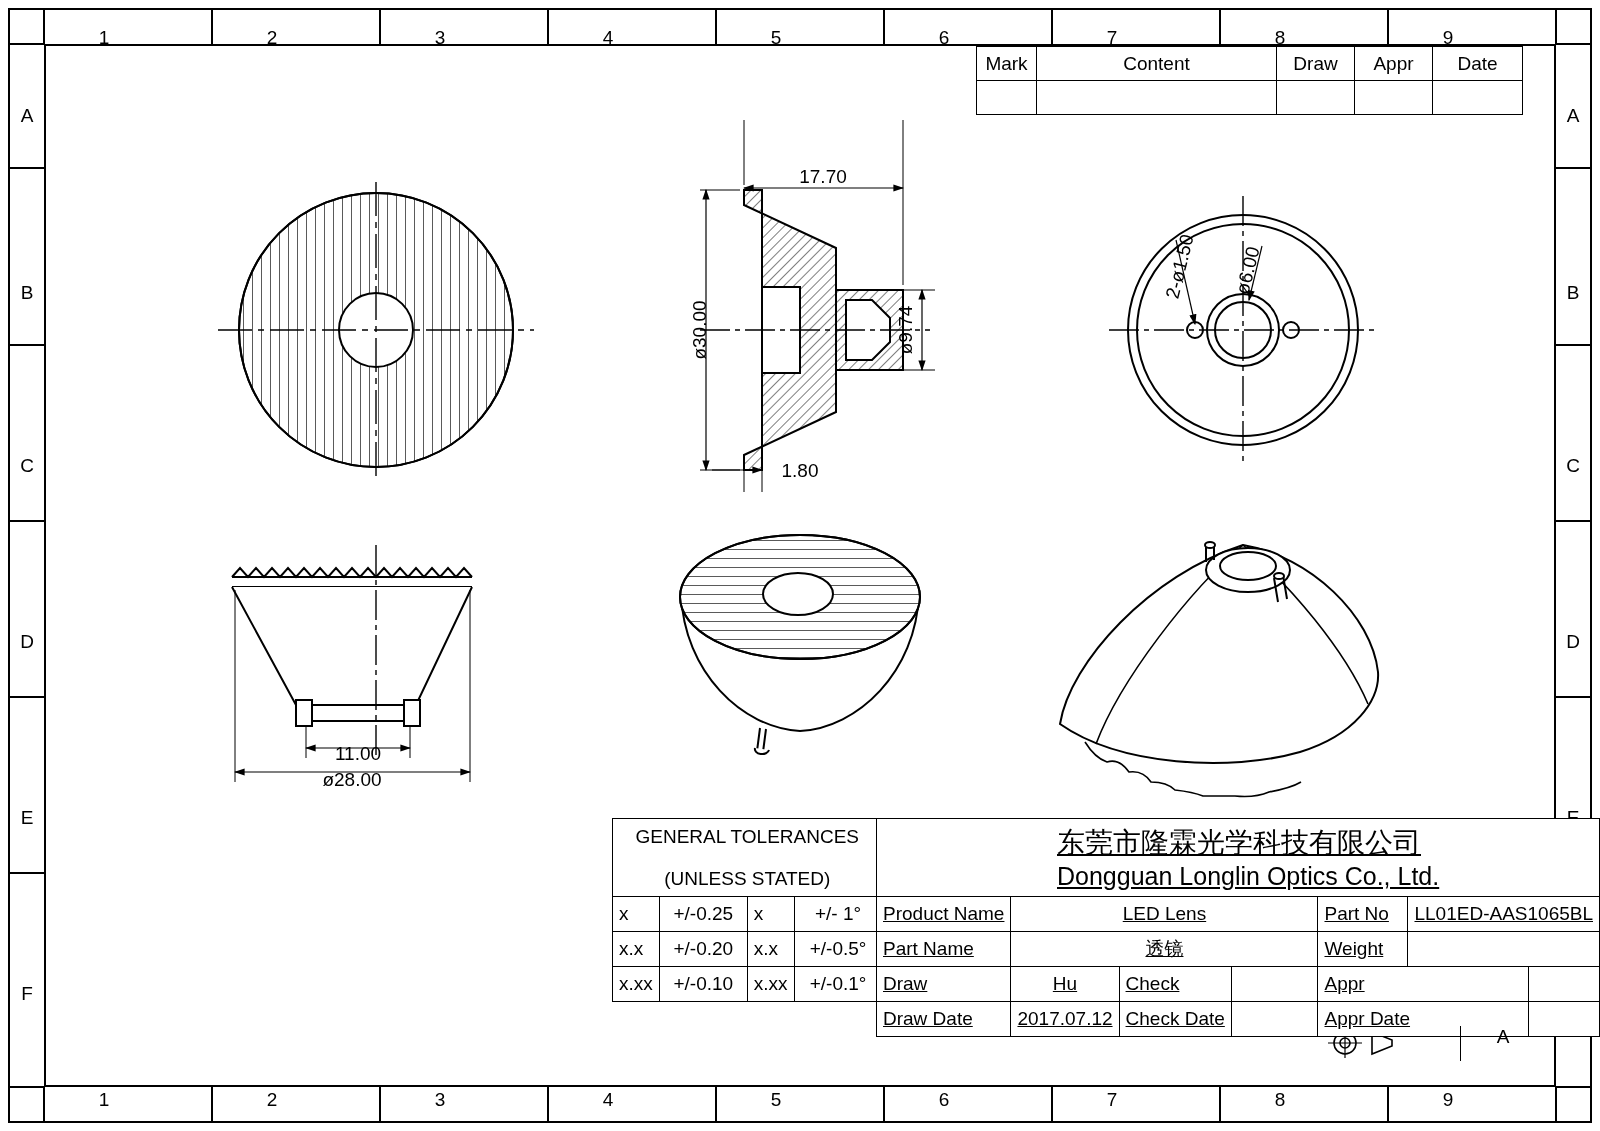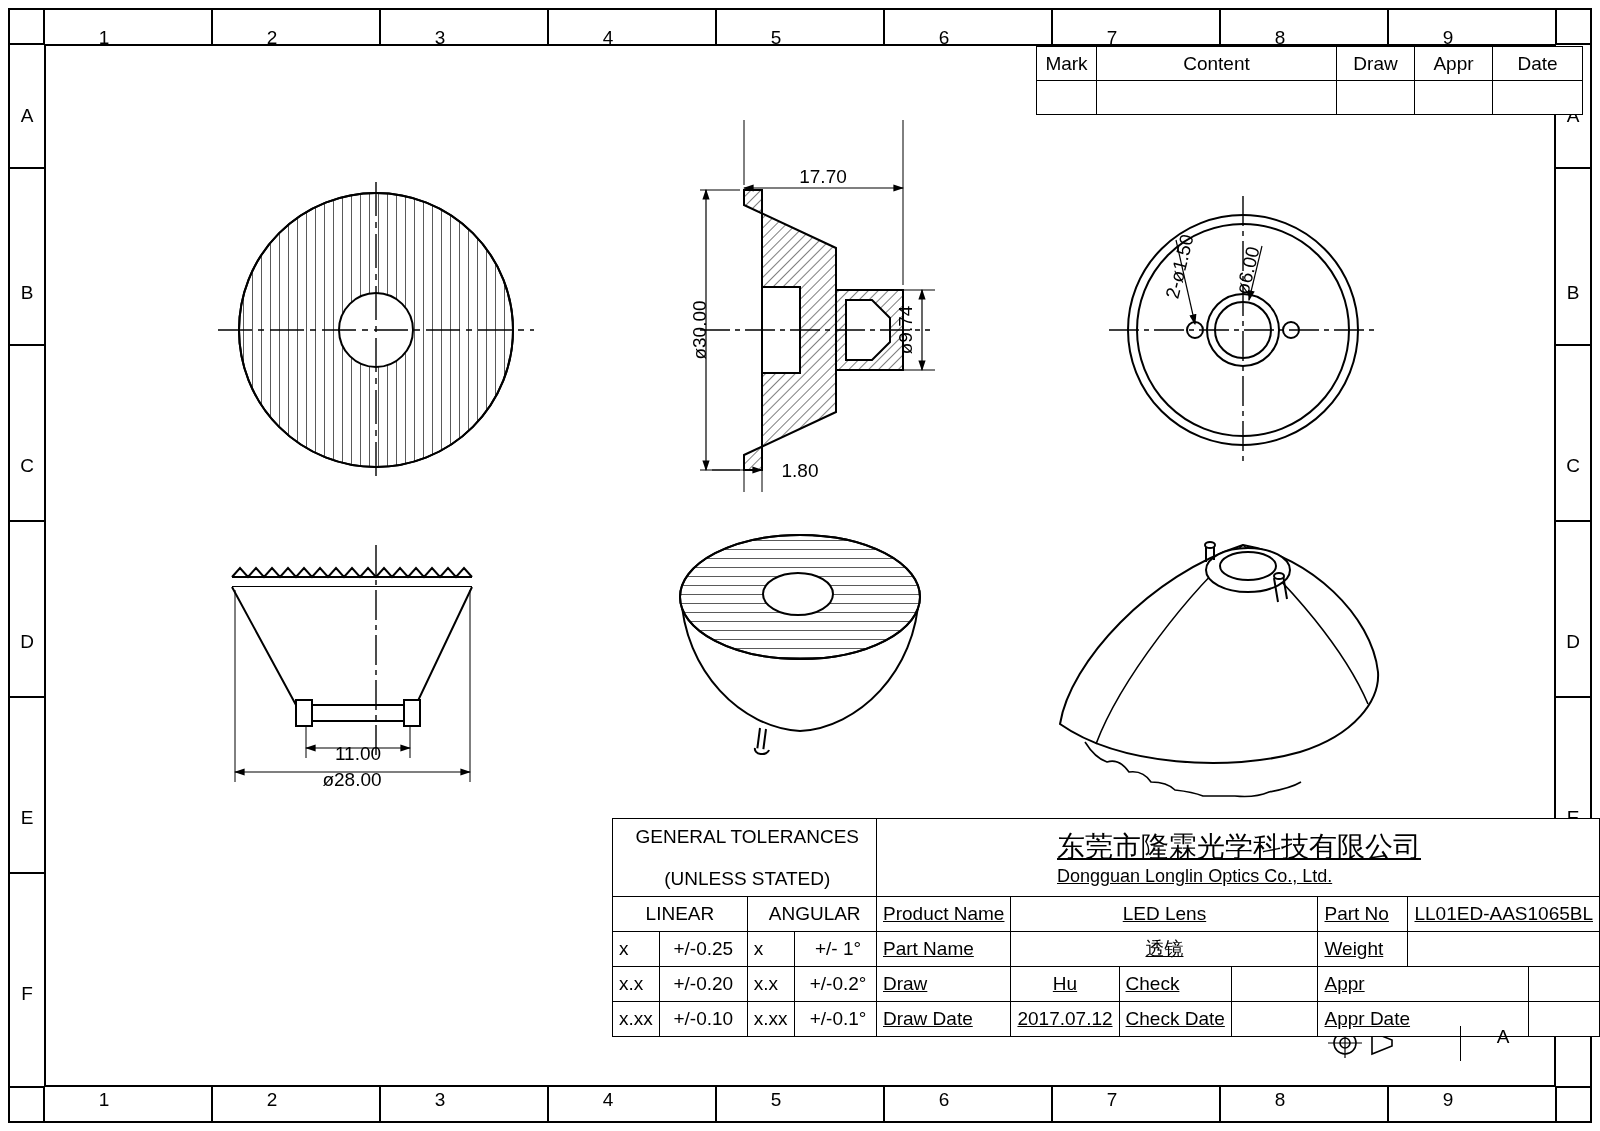--- a/index.html
+++ b/index.html
@@ -44,42 +44,42 @@
   table.dwg td, table.dwg th {
     border: 1.6px solid #000;
     font-weight: normal;
     font-size: 19px;
     padding: 2px 6px;
     color: #000;
     text-align: center;
     white-space: nowrap;
   }
   
-  #rev-block { left: 1036px; top: 46px; }
+  #rev-block { left: 976px; top: 46px; }
   #rev-block td { height: 34px; }
 
   
   #tolerance-block { left: 612px; top: 818px; }
   #tolerance-block td { height: 35px; }
   #title-block { left: 876px; top: 818px; text-decoration: underline; }
   #title-block td { height: 35px; }
 
   .left-align { text-align: left !important; }
 
   
   #draw-svg { position: absolute; left: 0; top: 0; width: 1600px; height: 1131px; pointer-events: none; }
 
   .dim-text {
     font-family: "Liberation Sans", sans-serif;
     font-size: 19px;
     fill: #000;
   }
   .cn { font-family: "DejaVu Sans", sans-serif; }
   .company-cn { font-size: 28px; }
-  .company-en { font-size: 18px; }
+  .company-en { font-size: 25px; }
 </style>
 </head>
 <body>
 
 <div id="sheet">
 
   <div class="outer-frame"></div>
   <div class="inner-frame"></div>
 
   <div>
@@ -343,34 +343,30 @@
 
   <table class="dwg" id="tolerance-block">
     <tbody>
         <tr>
       <td colspan="4" style="width:264px; height:78px; border-bottom:1.6px solid #000;text-align:center;">
         <div>GENERAL TOLERANCES</div>
         <div style="margin-top:20px">(UNLESS STATED)</div>
       </td>
     </tr>
     <tr>
-      <td colspan="2" style="width:132px">LINEAR</td>
-      <td colspan="2" style="width:132px">ANGULAR</td>
-    </tr>
-    <tr>
       <td class="left-align" style="width:44px">x</td>
       <td style="width:88px">+/-0.25</td>
       <td class="left-align" style="width:44px">x</td>
       <td style="width:88px">+/-  1°</td>
     </tr>
     <tr>
       <td class="left-align">x.x</td>
       <td>+/-0.20</td>
       <td class="left-align">x.x</td>
-      <td>+/-0.2°</td>
+      <td>+/-0.5°</td>
     </tr>
     <tr>
       <td class="left-align">x.xx</td>
       <td>+/-0.10</td>
       <td class="left-align">x.xx</td>
       <td>+/-0.1°</td>
     </tr>
   </tbody>
     </table>
 

